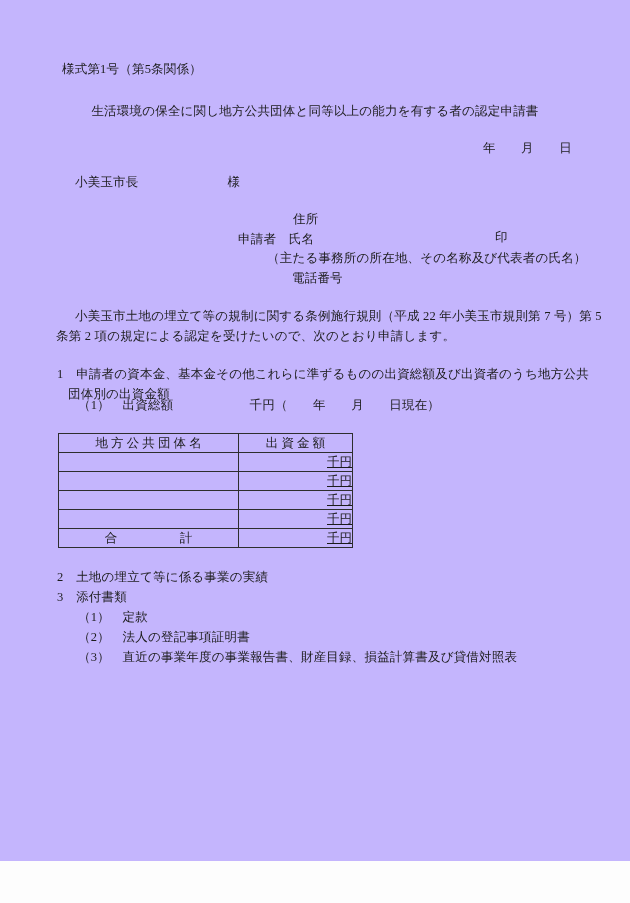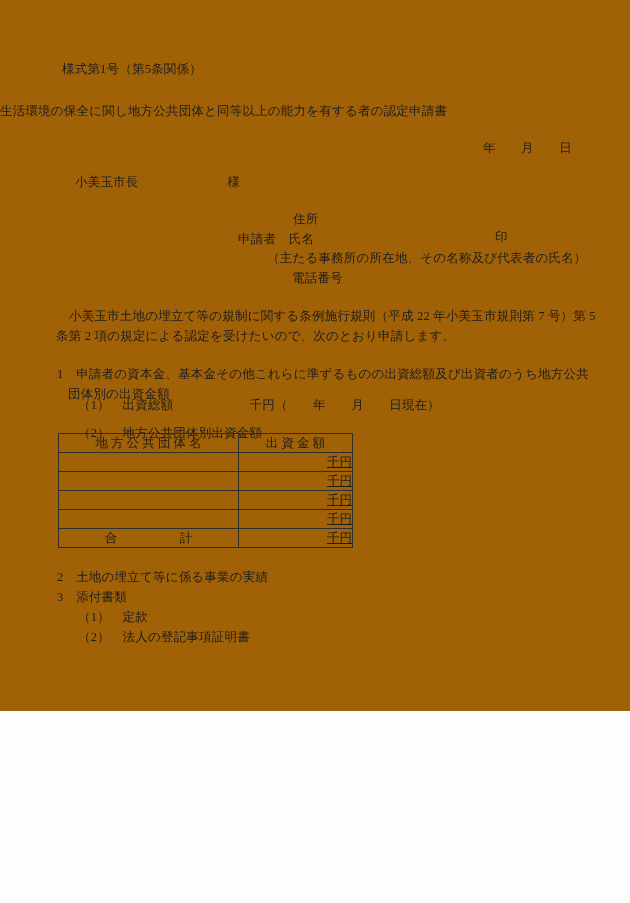--- a/index.html
+++ b/index.html
@@ -3,37 +3,37 @@
 <meta charset="utf-8">
 <style>
   html, body {
     margin: 0;
     padding: 0;
     background: #fdfdfd;
   }
   .page {
     position: relative;
     width: 630px;
-    height: 711px;
-    background: #a16207;
+    height: 861px;
+    background: #c4b5fd;
     font-family: "Liberation Serif", "DejaVu Serif", serif;
     font-size: 12.5px;
     color: #1c1c1c;
     overflow: hidden;
   }
   .line {
     position: absolute;
     white-space: pre;
     line-height: 14px;
     letter-spacing: 0.2px;
   }
   .title {
     left: 0;
     right: 0;
-    text-align: left;
+    text-align: center;
   }
   .share-table {
     position: absolute;
     left: 58px;
     top: 433px;
     border-collapse: collapse;
     table-layout: fixed;
   }
   .share-table th,
   .share-table td {
@@ -68,31 +68,30 @@
   <div class="line" style="left:293px; top:212px;">住所</div>
 
   <div class="line" style="left:238px; top:232px;">申請者　氏名</div>
 
   <div class="line" style="left:495px; top:230px;">印</div>
 
   <div class="line" style="left:267px; top:251px;">（主たる事務所の所在地、その名称及び代表者の氏名）</div>
 
   <div class="line" style="left:292px; top:271px;">電話番号</div>
 
-  <div class="line" style="left:69px; top:309px;">小美玉市土地の埋立て等の規制に関する条例施行規則（平成 22 年小美玉市規則第 7 号）第 5</div>
+  <div class="line" style="left:75px; top:309px;">小美玉市土地の埋立て等の規制に関する条例施行規則（平成 22 年小美玉市規則第 7 号）第 5</div>
 
   <div class="line" style="left:56px; top:329px;">条第 2 項の規定による認定を受けたいので、次のとおり申請します。</div>
 
   <div class="line" style="left:57px; top:367px;">1　申請者の資本金、基本金その他これらに準ずるものの出資総額及び出資者のうち地方公共</div>
 
   <div class="line" style="left:68px; top:387px;">団体別の出資金額</div>
 
   <div class="line" style="left:78px; top:398px;">（1）　出資総額　　　　　　千円（　　年　　月　　日現在）</div>
 
-  <div class="line" style="left:78px; top:426px;">（2）　地方公共団体別出資金額</div>
 
   <table class="share-table">
     <colgroup>
       <col class="col-name">
       <col class="col-amount">
     </colgroup>
     <tbody>
         <tr>
       <th class="cell-center">地 方 公 共 団 体 名</th>
       <th class="cell-center">出 資 金 額</th>
@@ -121,14 +120,15 @@
     </table>
 
   <div class="line" style="left:57px; top:570px;">2　土地の埋立て等に係る事業の実績</div>
 
   <div class="line" style="left:57px; top:590px;">3　添付書類</div>
 
   <div class="line" style="left:78px; top:610px;">（1）　定款</div>
 
   <div class="line" style="left:78px; top:630px;">（2）　法人の登記事項証明書</div>
 
+  <div class="line" style="left:78px; top:650px;">（3）　直近の事業年度の事業報告書、財産目録、損益計算書及び貸借対照表</div>
 
 </div>
 
 </body></html>

